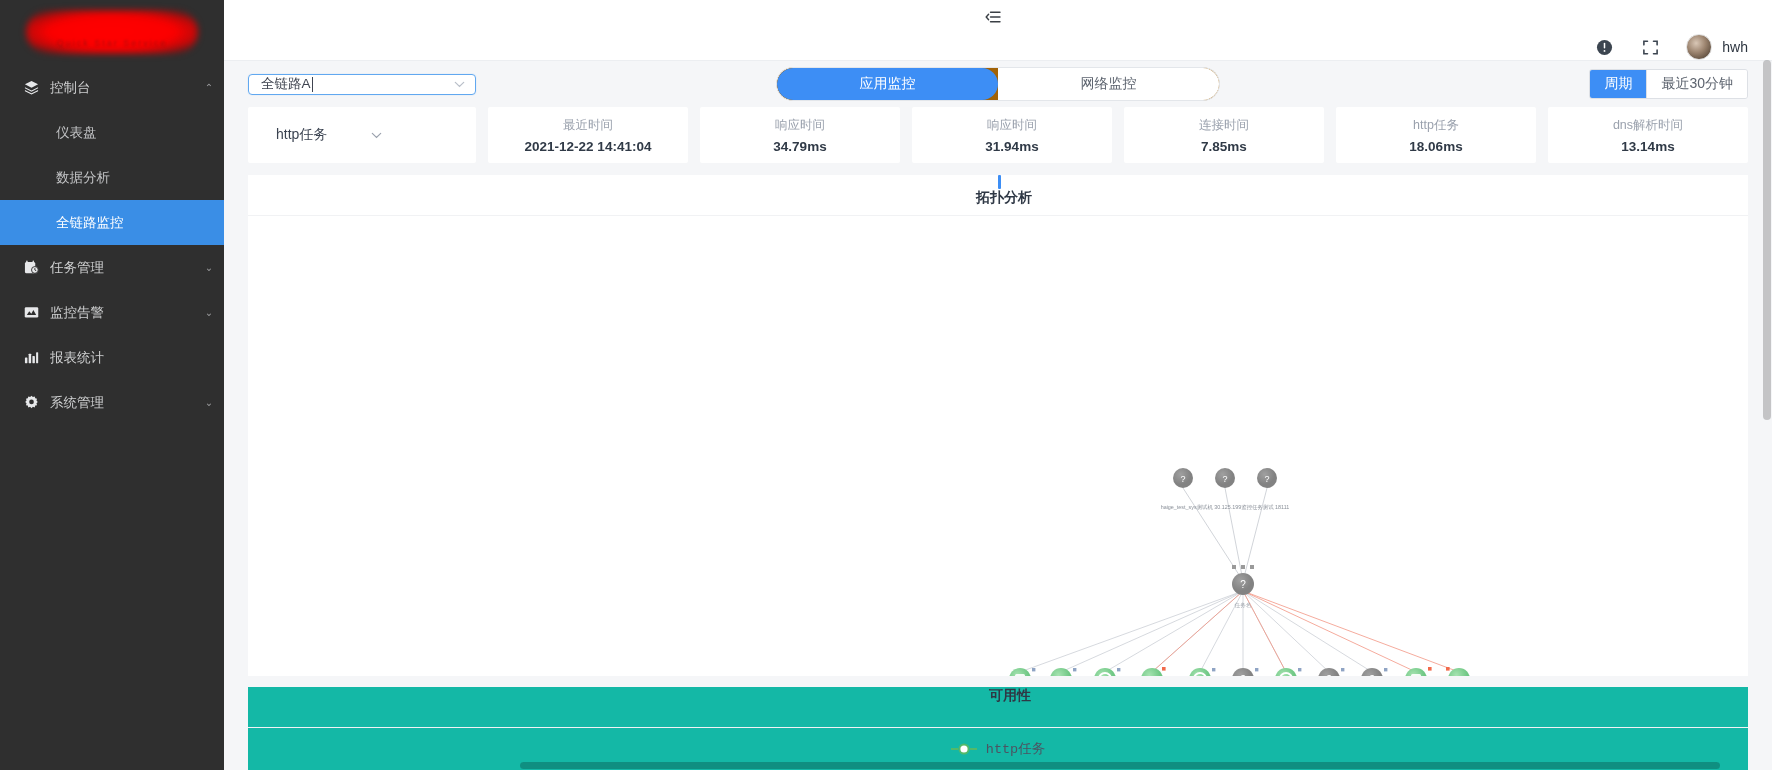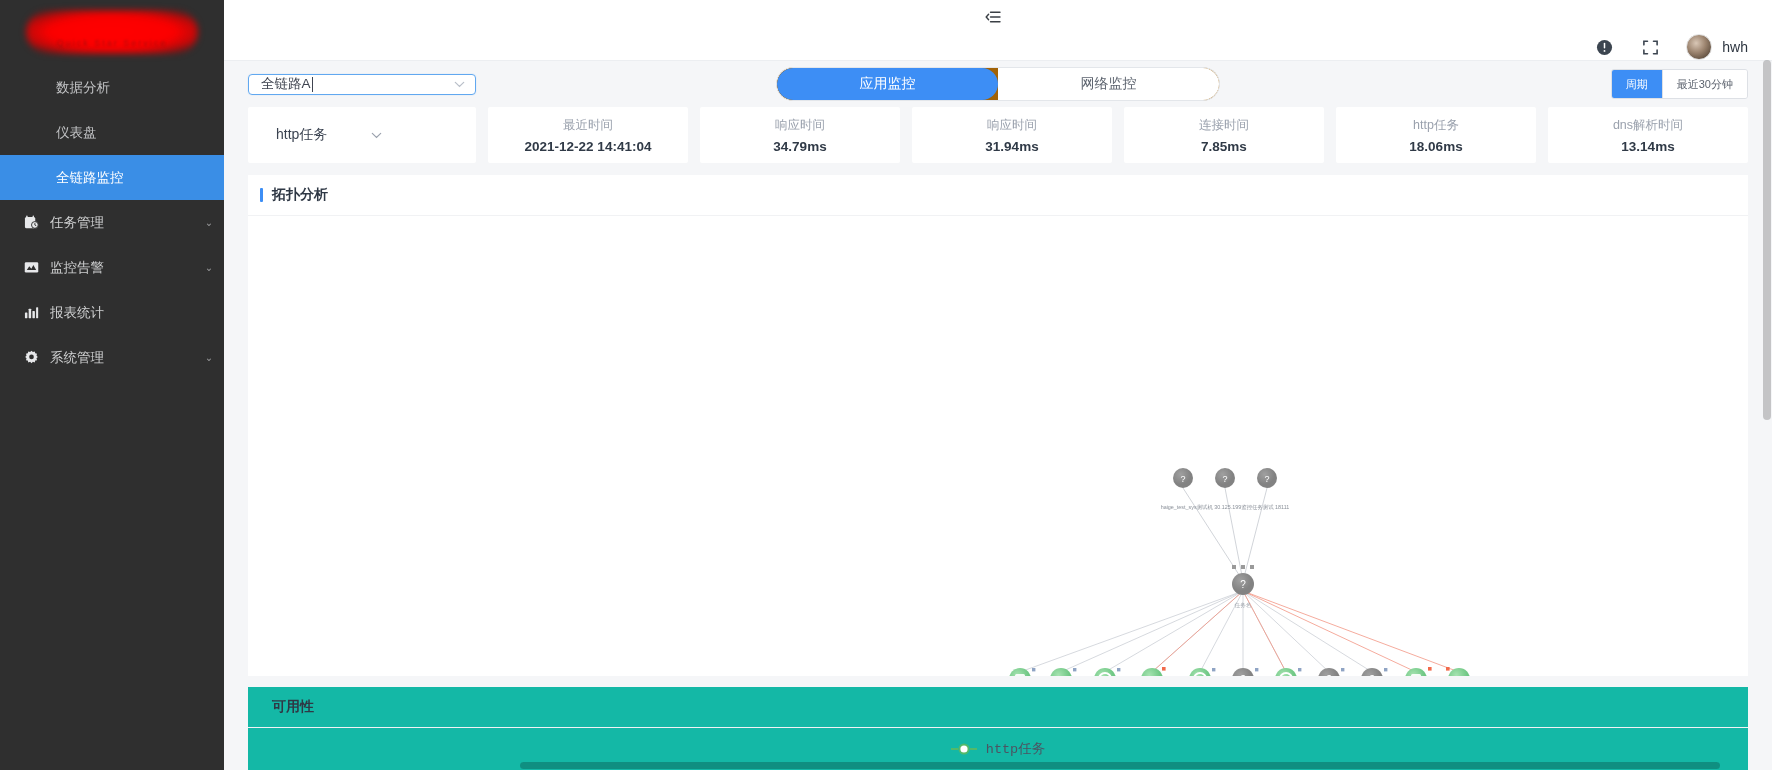--- a/index.html
+++ b/index.html
@@ -93,41 +93,41 @@
     display: flex; width: 444px; height: 34px;
     border: 1px solid #e3e6ea; border-radius: 17px; overflow: hidden; background:#a16207;
   }
   .seg {
     flex: 1; display: flex; align-items: center; justify-content: center;
     font-size: 14px; color: #5d646f; cursor: pointer; background: #fff;
   }
   .seg.active { background: #3d8ef5; color: #fff; border-radius: 17px; }
 
   .range-wrap { margin-left: auto; display: flex; height: 30px; border-radius: 3px; overflow: hidden; border: 1px solid #dde0e5; }
-  .range-btn { display:flex; align-items:center; justify-content:center; padding: 8px 14px; font-size: 11px; color:#5c636e; background:#fff; cursor:pointer; }
+  .range-btn { display:flex; align-items:center; justify-content:center; padding: 8px 14px; font-size: 14px; color:#5c636e; background:#fff; cursor:pointer; }
   .range-btn.active { background: #3d8ef5; color: #fff; border-color:#3d8ef5; }
   .range-btn + .range-btn { border-left: 1px solid #dde0e5; }
 
   
   .cards { display: flex; gap: 12px; padding: 0 24px 12px 24px; }
   .card {
     flex: 1; height: 56px; background: #fff; border-radius: 2px;
     display: flex; flex-direction: column; align-items: center; justify-content: center;
     gap: 5px;
   }
   .card.first { flex-direction: row; justify-content: flex-start; padding-left: 28px; gap: 0; }
   .card .lbl { font-size: 12.5px; color: #9aa1ad; }
   .card .val { font-size: 13.5px; color: #303a47; font-weight: bold; }
   .task-sel { display:flex; align-items:center; gap: 44px; cursor:pointer; }
   .task-sel .tname { font-size: 14px; color: #3a4250; }
   .task-sel .tarw { font-size: 11px; color:#9aa1ad; }
 
   
   .panel { background: #fff; margin: 0 24px; }
-  .panel-head { height: 41px; display: flex; align-items: center; padding-left: 12px; border-bottom: 1px solid #f1f2f4; }
+  .panel-head { height: 41px; display: flex; align-items: center; padding-left: 12px; border-bottom: 1px solid #f1f2f4; flex-direction: column; }
   .bar-mark { width: 3px; height: 14px; background: #3d8ef5; margin-right: 9px; border-radius:1px; }
   .panel-title { font-size: 14px; color: #2f3845; font-weight: bold; }
   .panel-title.plain { margin-left: 12px; }
 
   .topo { height: 460px; position: relative; overflow: hidden; }
   .topo svg { position: absolute; left:0; top:0; }
 
   .panel2 { background:#14b8a6; margin: 11px 24px 0 24px; height: 90px; font-family: Liberation Mono, monospace; }
   .legend-row { display:flex; align-items:center; justify-content:center; height: 42px; gap: 9px; }
   .legend-mark { display:flex; align-items:center; }
@@ -148,25 +148,36 @@
 <div id="app">
 
   <aside class="sidebar">
     <div class="logo-box">
       <div class="logo-redaction"></div>
       <div class="logo-ghost">Quick Star Service</div>
     </div>
 
     <nav class="nav">
 
+      <div class="nav-group-head">
+        <span class="gi">
+          <svg class="ico" width="15" height="15" viewBox="0 0 16 16" fill="#e7e8ea">
+            <path d="M8 1 L15 4.6 L8 8.2 L1 4.6 Z"></path>
+            <path d="M1 7.6 L8 11.2 L15 7.6 L15 8.9 L8 12.5 L1 8.9 Z"></path>
+            <path d="M1 10.6 L8 14.2 L15 10.6 L15 11.9 L8 15.5 L1 11.9 Z"></path>
+          </svg>
+        </span>
+        <span class="gl">控制台</span>
+        <span class="chev">⌃</span>
+      </div>
+      <div class="nav-item">
+        <span>仪表盘</span>
+      </div>
       <div class="nav-item">
         <span>数据分析</span>
-      </div>
-      <div class="nav-item">
-        <span>仪表盘</span>
       </div>
       <div class="nav-item active">
         <span>全链路监控</span>
       </div>
 
       <div class="nav-group-head">
         <span class="gi">
           <svg class="ico" width="15" height="15" viewBox="0 0 16 16" fill="#e7e8ea">
             <rect x="1" y="2" width="11" height="12" rx="1.6"></rect>
             <rect x="2.4" y="0.6" width="1.4" height="2.6" rx="0.6"></rect>

